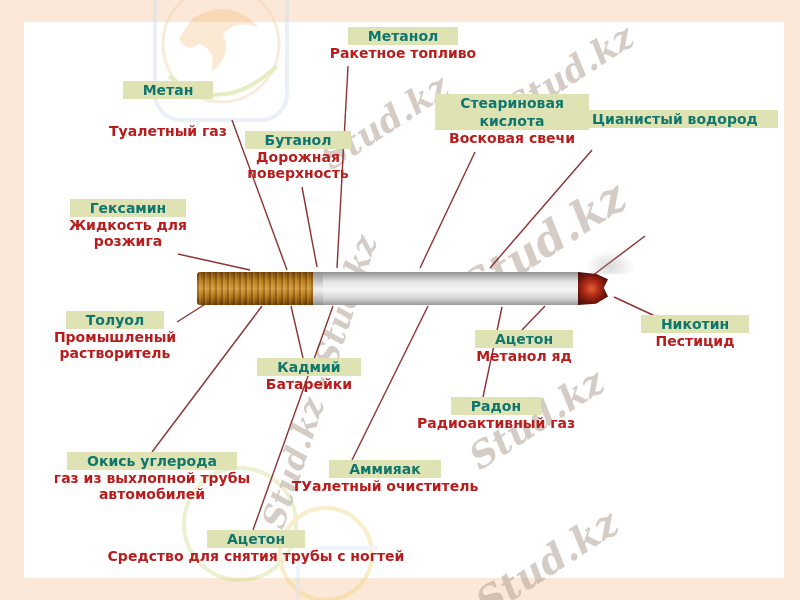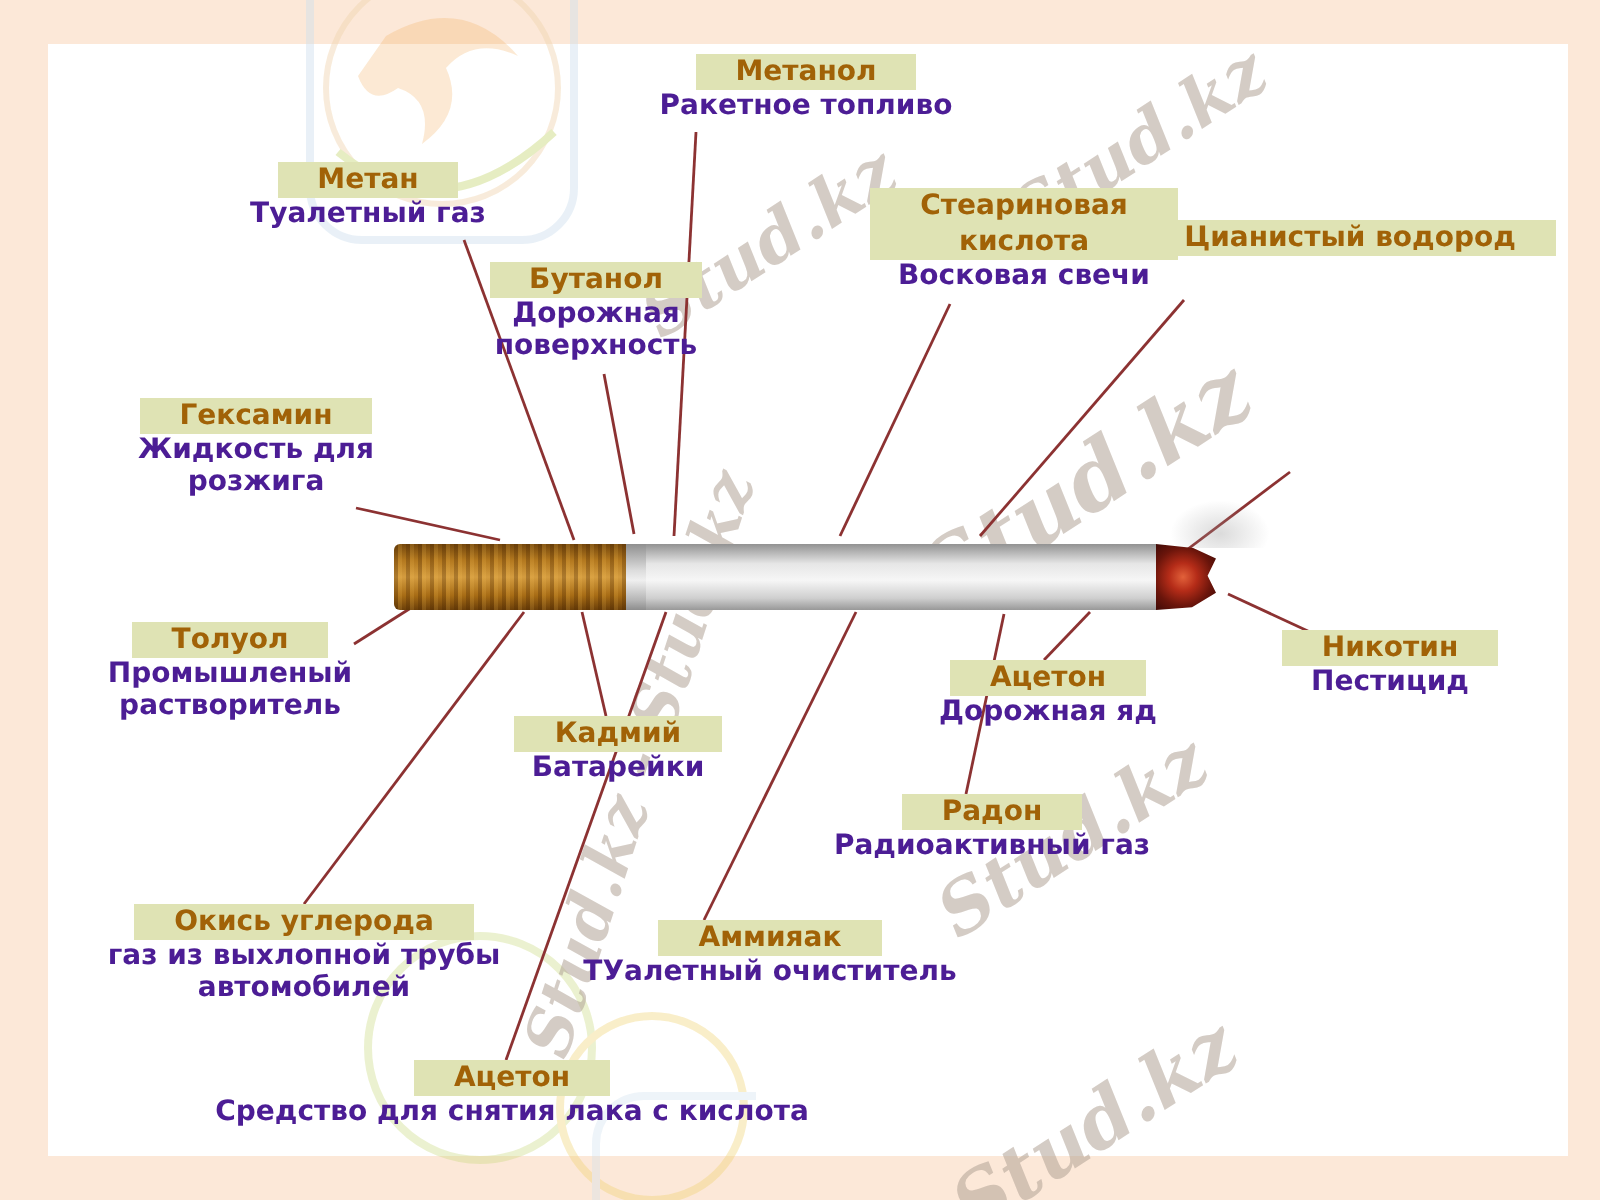--- a/index.html
+++ b/index.html
@@ -57,26 +57,26 @@
     background:radial-gradient(ellipse at 50% 70%, rgba(150,150,150,0.35), rgba(150,150,150,0) 70%);
   }
   
   .callout{
     position:absolute;z-index:4;
     display:flex;flex-direction:column;align-items:center;
     text-align:center;
   }
   .chem{
     background:#dfe3b4;
-    color:#a16207;font-weight:bold;font-size:14px;line-height:18px;
+    color:#0f766e;font-weight:bold;font-size:14px;line-height:18px;
     padding:0 20px;white-space:nowrap;
   }
   .chem.wrap{white-space:normal;max-width:114px;}
   .desc{
-    color:#4c1d95;font-weight:bold;font-size:14px;line-height:16px;
+    color:#b91c1c;font-weight:bold;font-size:14px;line-height:16px;
   }
 </style>
 </head>
 <body>
 
 <div class="stage">
 
   <div class="content-bg"></div>
 
   <svg class="logo-wm" style="left:135px;top:0px;" width="165" height="130" viewBox="0 0 165 130">
@@ -124,21 +124,21 @@
     <div class="cig-ring"></div>
     <div class="cig-body"></div>
     <div class="cig-ember"></div>
   </div>
 
   <div class="callout" style="left:313px;top:27px;width:180px;">
     <span class="chem">Метанол</span>
     <span class="desc">Ракетное топливо</span>
   </div>
 
-  <div class="callout" style="left:104px;top:81px;width:160px;">
+  <div class="callout" style="left:88px;top:81px;width:160px;gap:24px;">
     <span class="chem">Метан</span>
     <span class="desc">Туалетный газ</span>
   </div>
 
   <div class="callout" style="left:238px;top:131px;width:120px;">
     <span class="chem">Бутанол</span>
     <span class="desc">Дорожная поверхность</span>
   </div>
 
   <div class="callout" style="left:432px;top:94px;width:160px;">
@@ -151,36 +151,36 @@
   </div>
 
 
   <div class="callout" style="left:635px;top:315px;width:120px;">
     <span class="chem">Никотин</span>
     <span class="desc">Пестицид</span>
   </div>
 
   <div class="callout" style="left:454px;top:330px;width:140px;">
     <span class="chem">Ацетон</span>
-    <span class="desc">Дорожная яд</span>
+    <span class="desc">Метанол яд</span>
   </div>
 
   <div class="callout" style="left:270px;top:460px;width:230px;">
     <span class="chem">Аммияак</span>
     <span class="desc">ТУалетный очиститель</span>
   </div>
 
   <div class="callout" style="left:396px;top:397px;width:200px;">
     <span class="chem">Радон</span>
     <span class="desc">Радиоактивный газ</span>
   </div>
 
   <div class="callout" style="left:76px;top:530px;width:360px;">
     <span class="chem">Ацетон</span>
-    <span class="desc">Средство для снятия лака с кислота</span>
+    <span class="desc">Средство для снятия трубы с ногтей</span>
   </div>
 
   <div class="callout" style="left:52px;top:452px;width:200px;">
     <span class="chem">Окись углерода</span>
     <span class="desc">газ из выхлопной трубы автомобилей</span>
   </div>
 
   <div class="callout" style="left:249px;top:358px;width:120px;">
     <span class="chem">Кадмий</span>
     <span class="desc">Батарейки</span>

